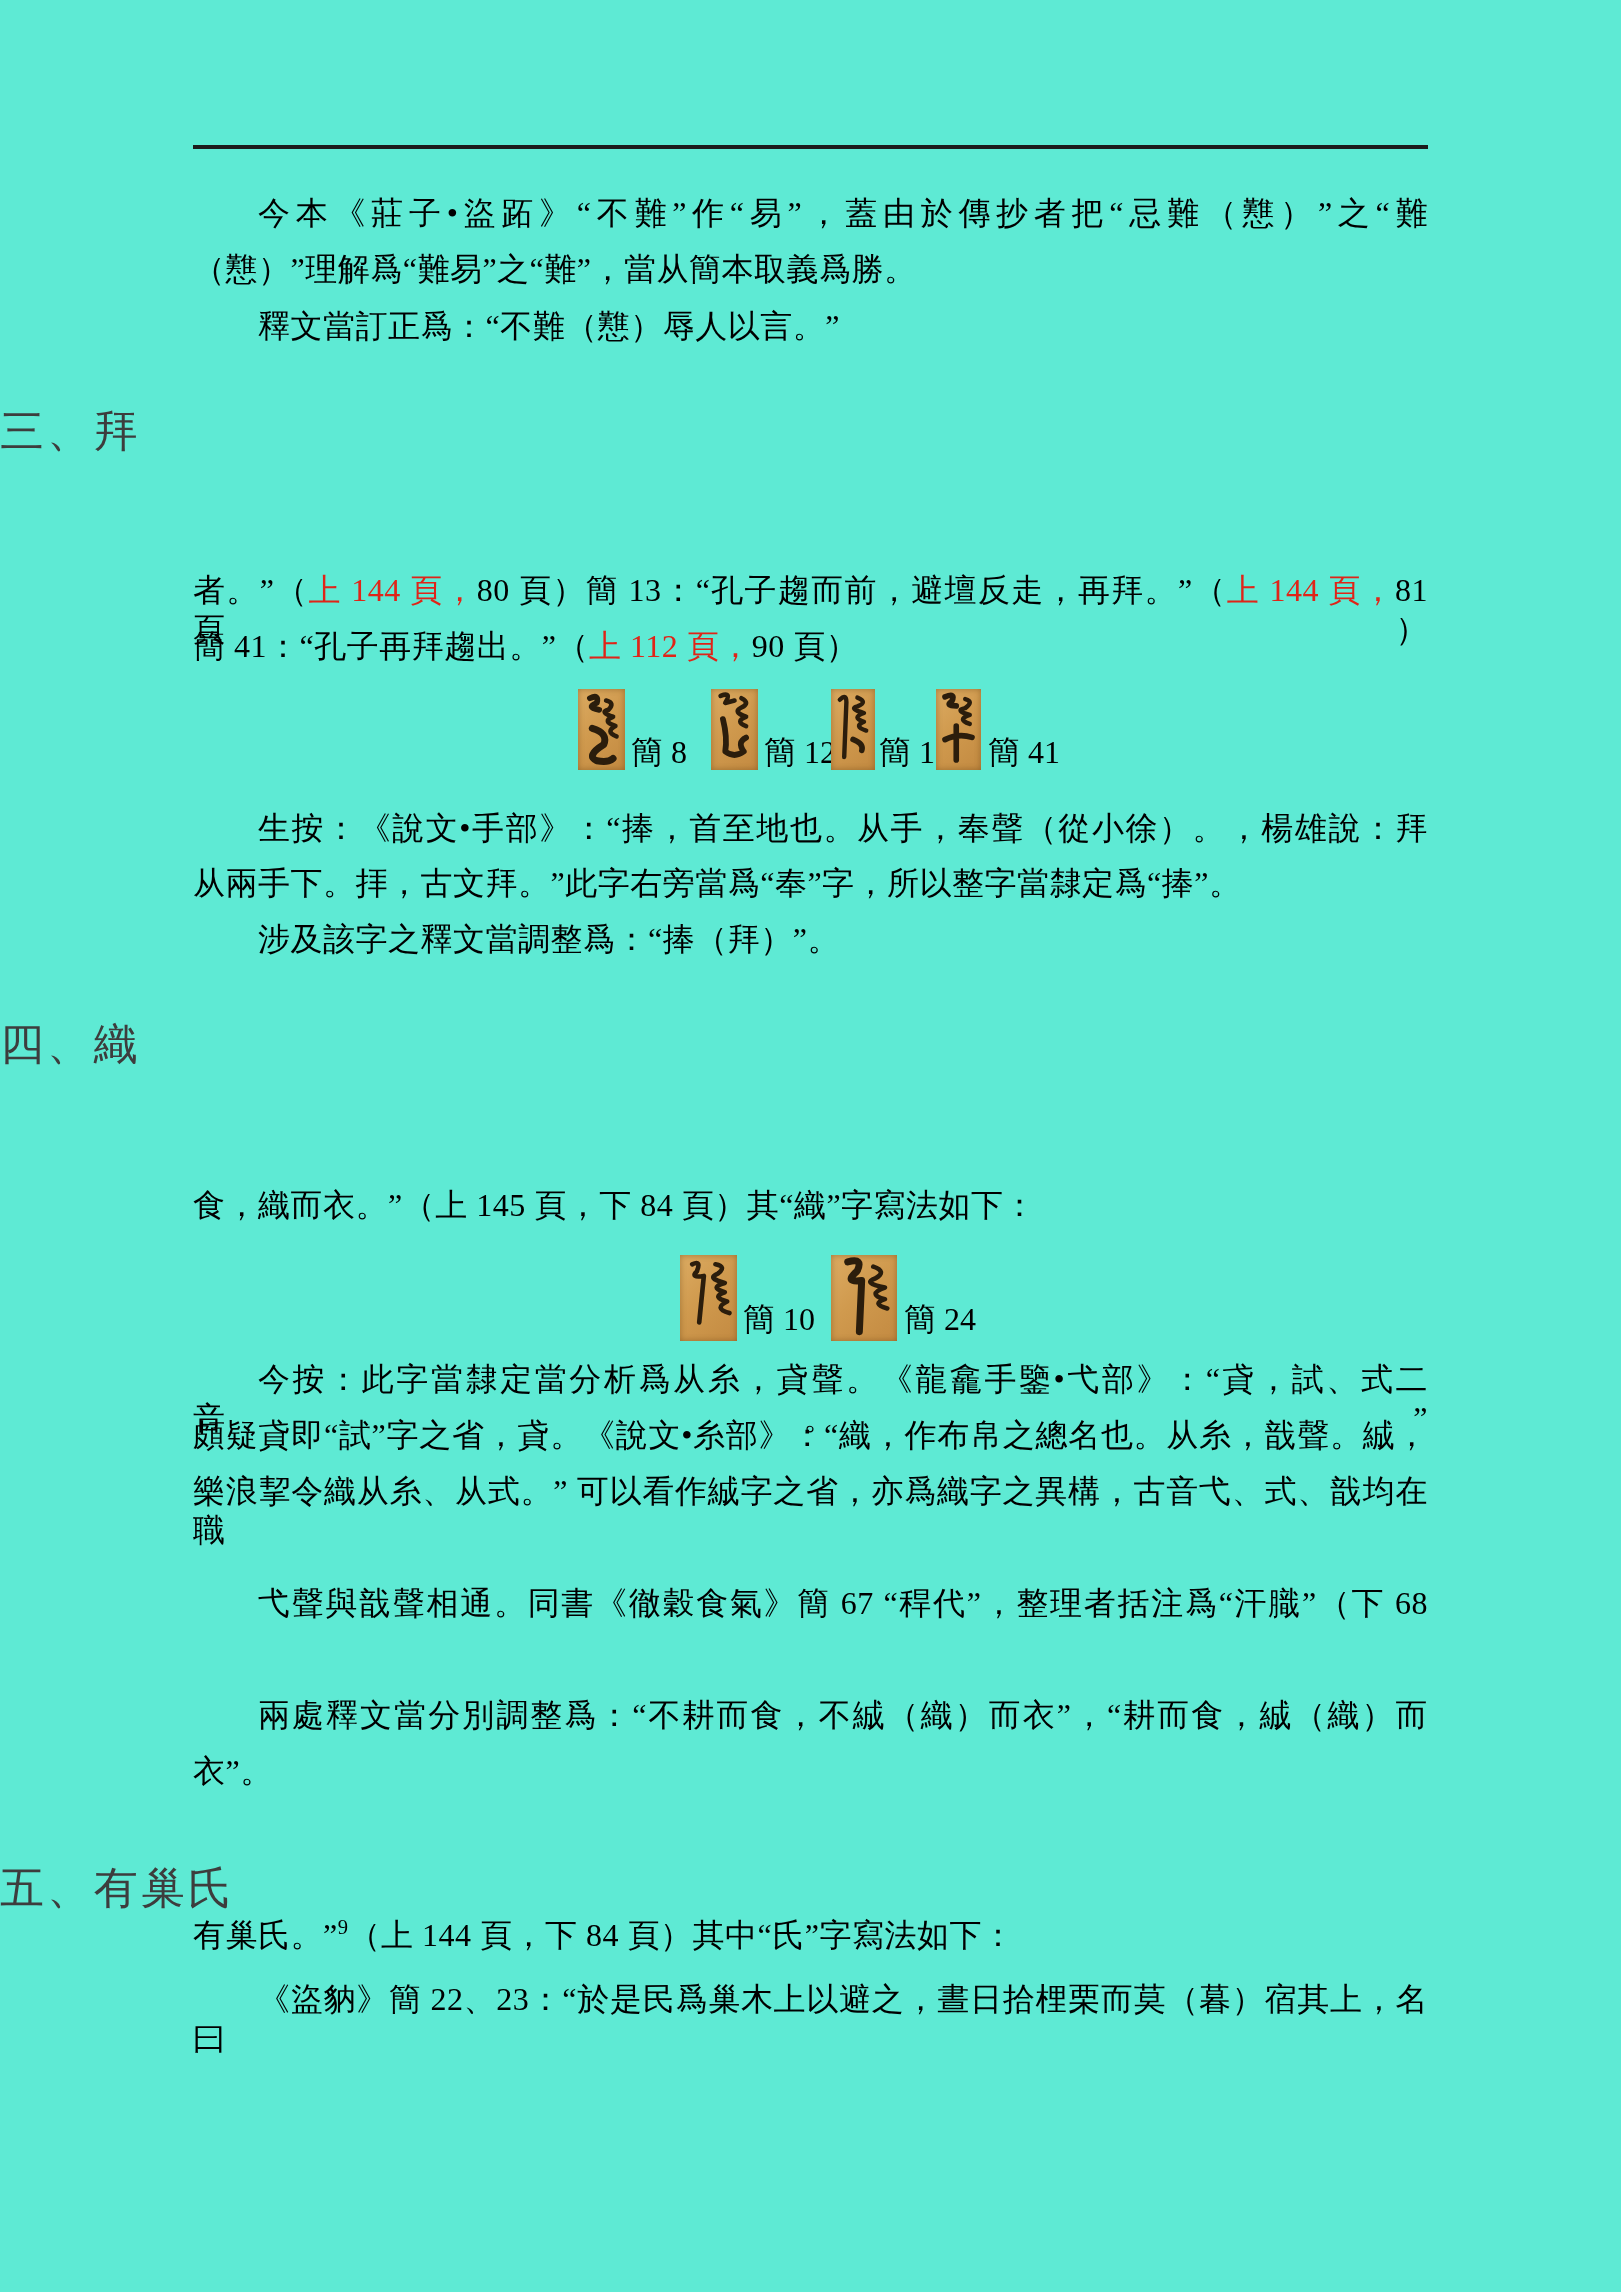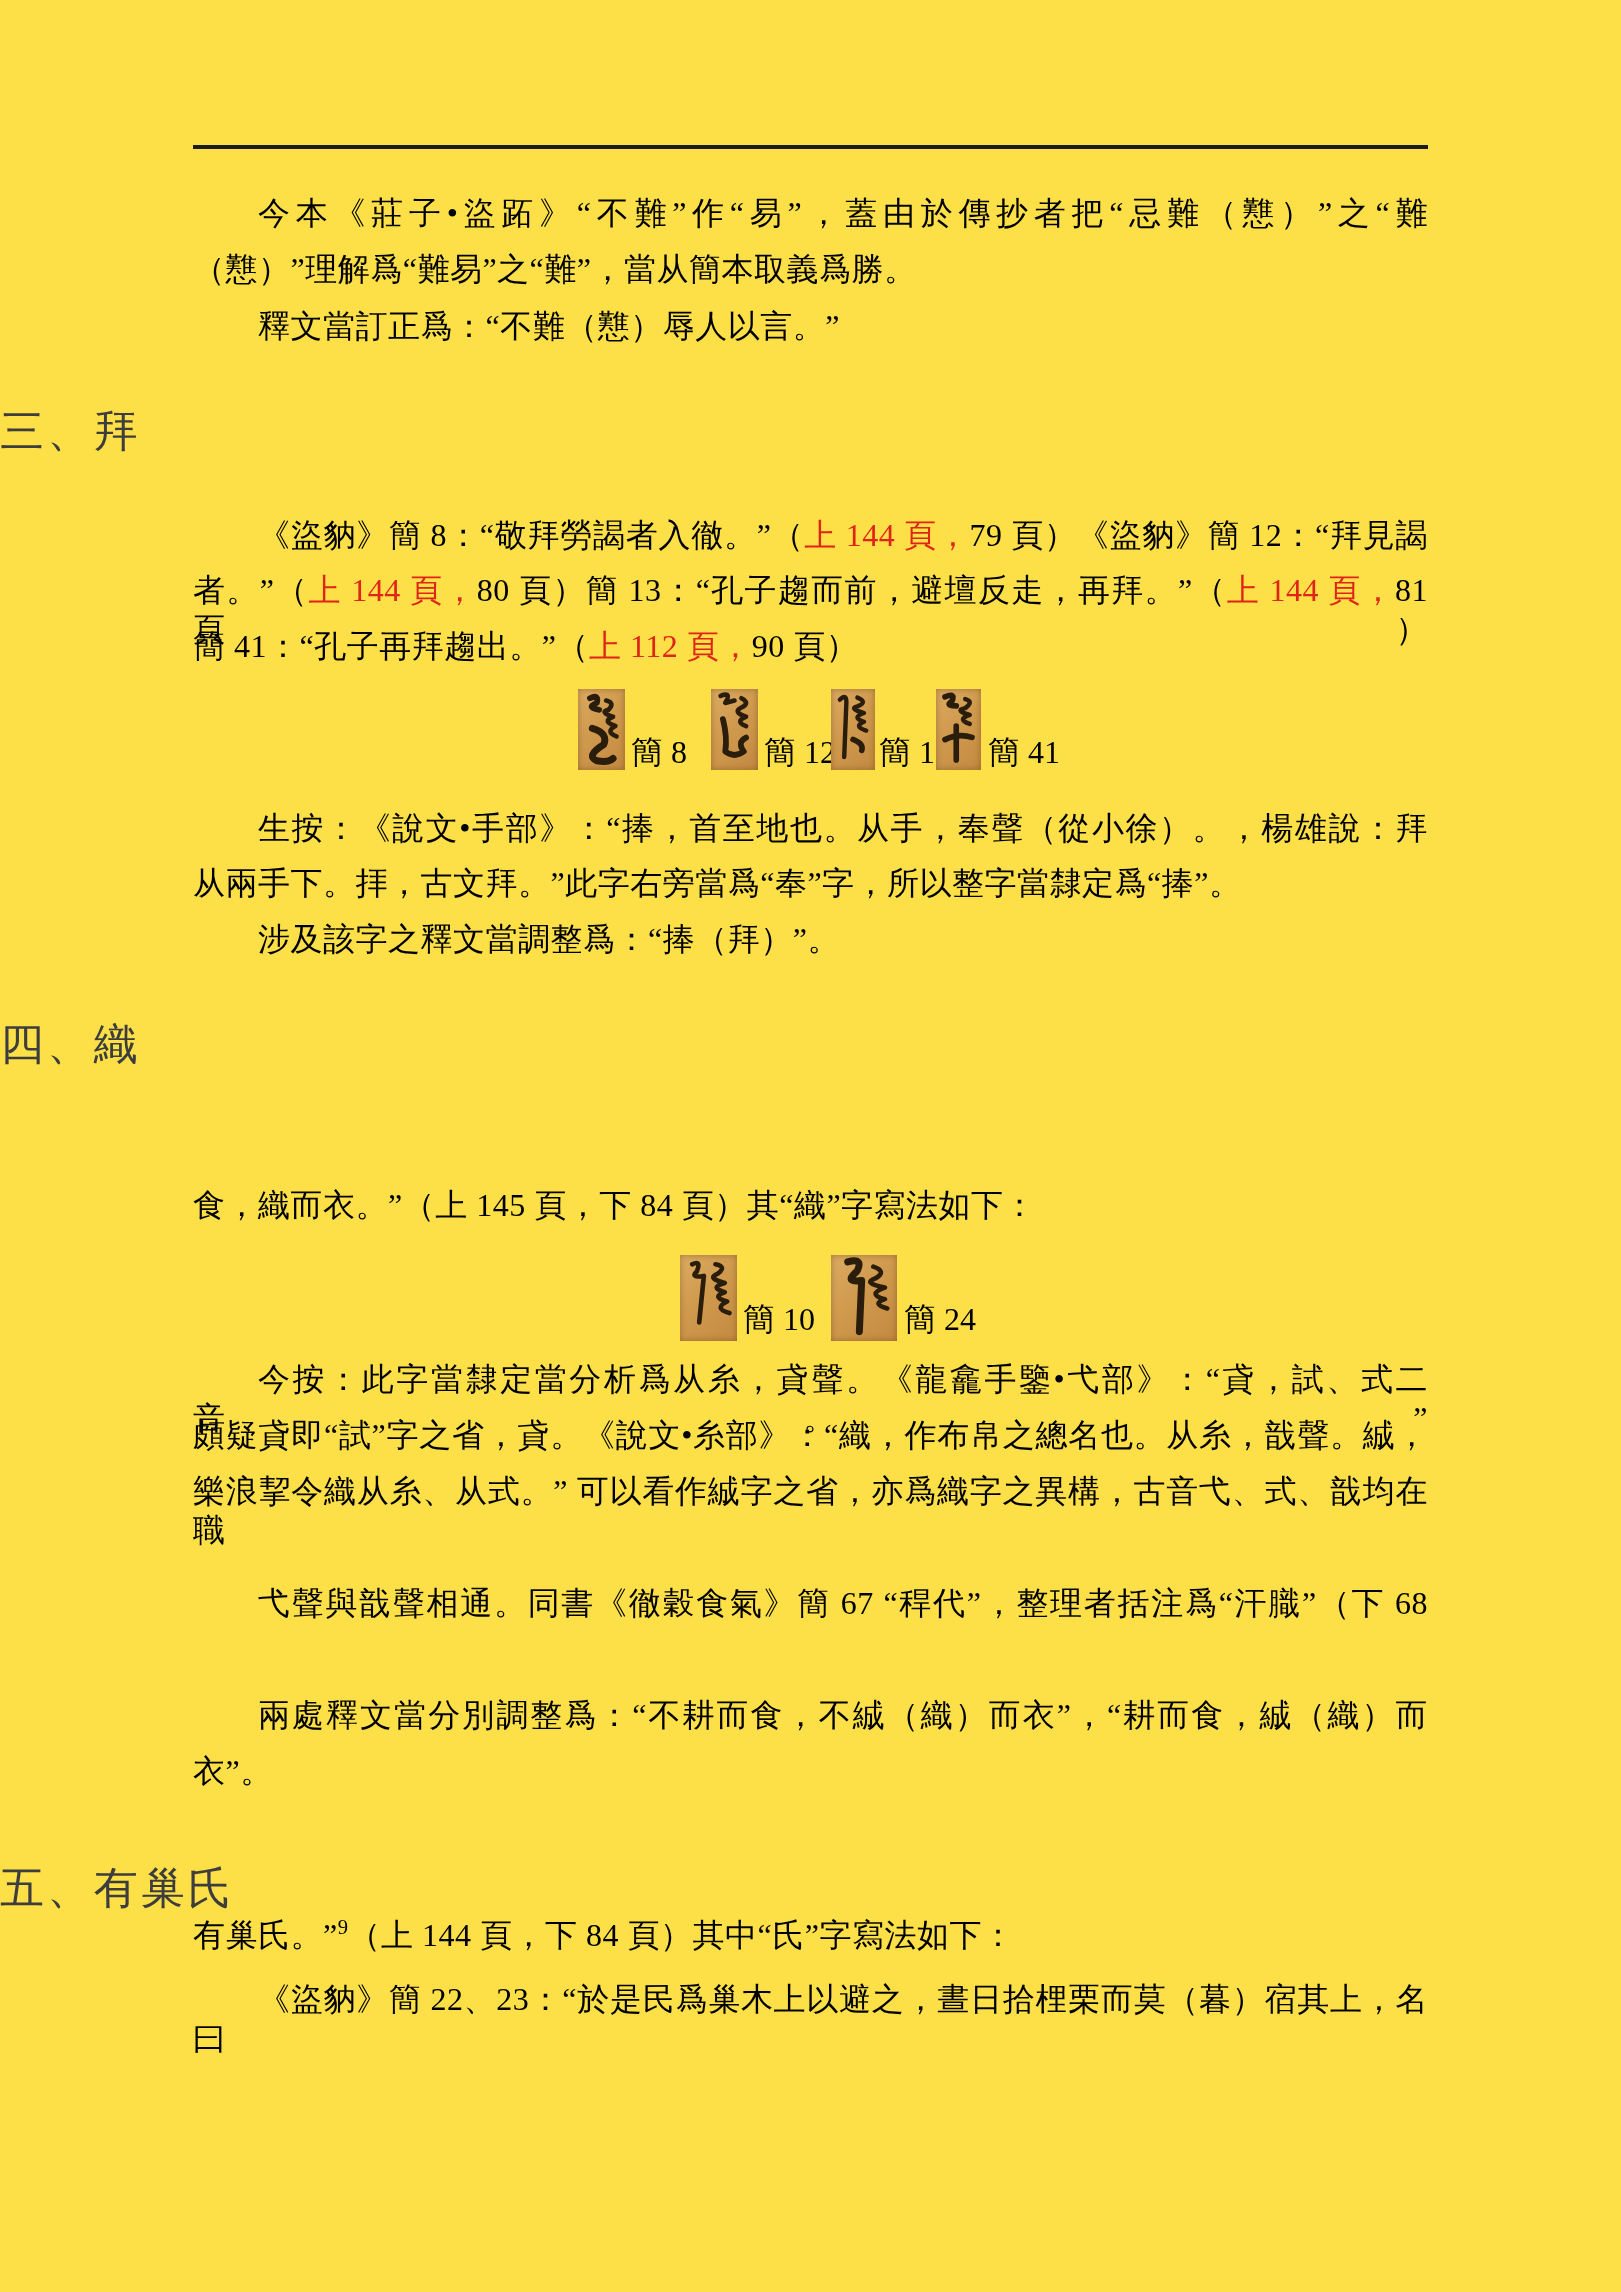--- a/index.html
+++ b/index.html
@@ -4,21 +4,21 @@
 <style>
   :root{
     --red:#e02418;
     --ink:#000000;
     --head:#3d3d3d;
   }
   html,body{margin:0;padding:0;background:#ffffff;}
   .page{
     position:relative;
     width:1621px;height:2293px;
-    background:#fde047;
+    background:#5eead4;
     font-family:"Liberation Serif","DejaVu Serif",serif;
     color:var(--ink);
     overflow:hidden;
   }
   .rule{
     position:absolute;left:193px;width:1235px;top:145px;height:3.9px;
     background:#1c1c1c;
   }
   .line{
     position:absolute;left:193px;width:1235px;
@@ -61,21 +61,20 @@
 <div class="page">
 
   <div class="rule"></div>
 
   <div class="line ind fill" style="top:194px"><span>今本《莊子•盜跖》“不難”作“易”，蓋由於傳抄者把“忌難（戁）”之“難</span></div>
   <div class="line" style="top:250px"><span>（戁）”理解爲“難易”之“難”，當从簡本取義爲勝。</span></div>
   <div class="line ind" style="top:307px"><span>釋文當訂正爲：“不難（戁）辱人以言。”</span></div>
 
   <div class="heading" style="top:406px">三、拜</div>
 
-  <div class="line ind fill" style="top:516px"><span>《盜豽》簡 8：“敬拜勞謁者入徹。”（</span><span class="red">上 144 頁，</span><span>79 頁）《盜豽》簡 12：“拜見謁</span></div>
   <div class="line fill" style="top:571px"><span>者。”（</span><span class="red">上 144 頁，</span><span>80 頁）簡 13：“孔子趨而前，避壇反走，再拜。”（</span><span class="red">上 144 頁，</span><span>81 頁）</span></div>
   <div class="line" style="top:627px"><span>簡 41：“孔子再拜趨出。”（</span><span class="red">上 112 頁，</span><span>90 頁）</span></div>
 
   <div class="slip" style="left:578px;top:689px;width:47px;height:81px">
     <svg viewBox="0 0 40 70">
         <path d="M10 8 q8 -4 6 4 q-10 4 2 6" stroke-width="5"></path>
         <path d="M24 10 q8 2 2 8 q-8 2 4 6 q-10 4 2 8 q-9 5 1 9" stroke-width="4"></path>
         <path d="M12 34 q14 4 10 14 q-16 10 -6 14 q10 2 14 -2" stroke-width="6"></path>
       </svg>
   </div>

